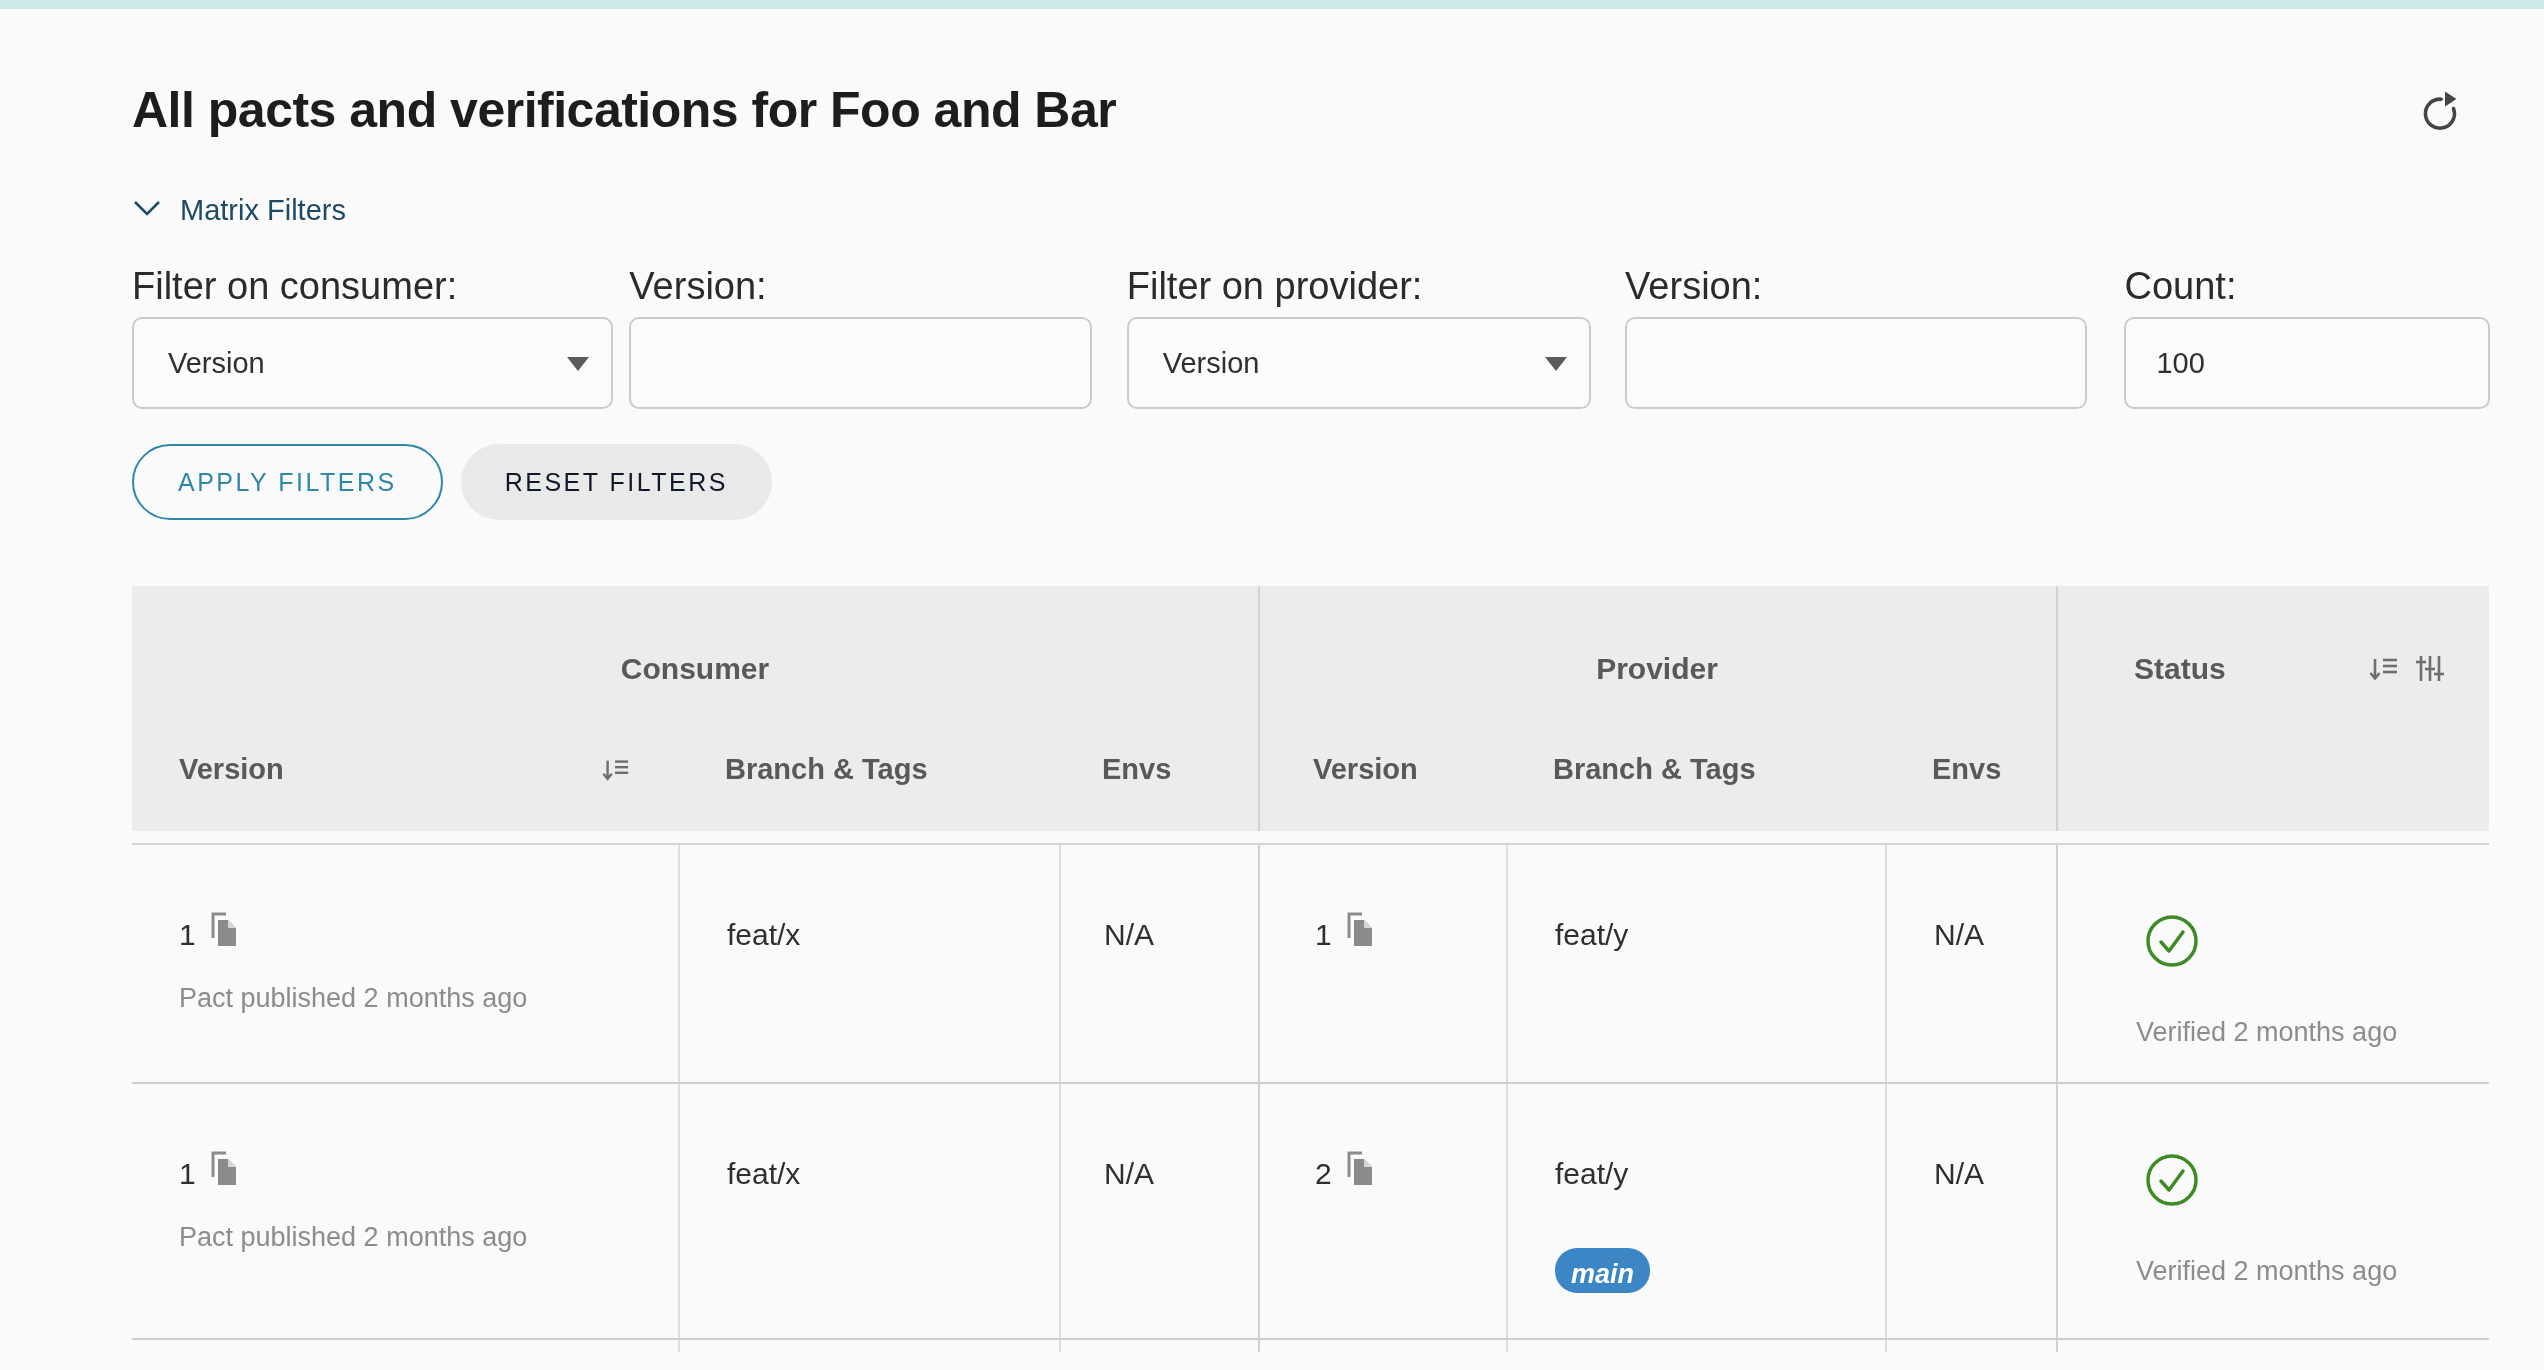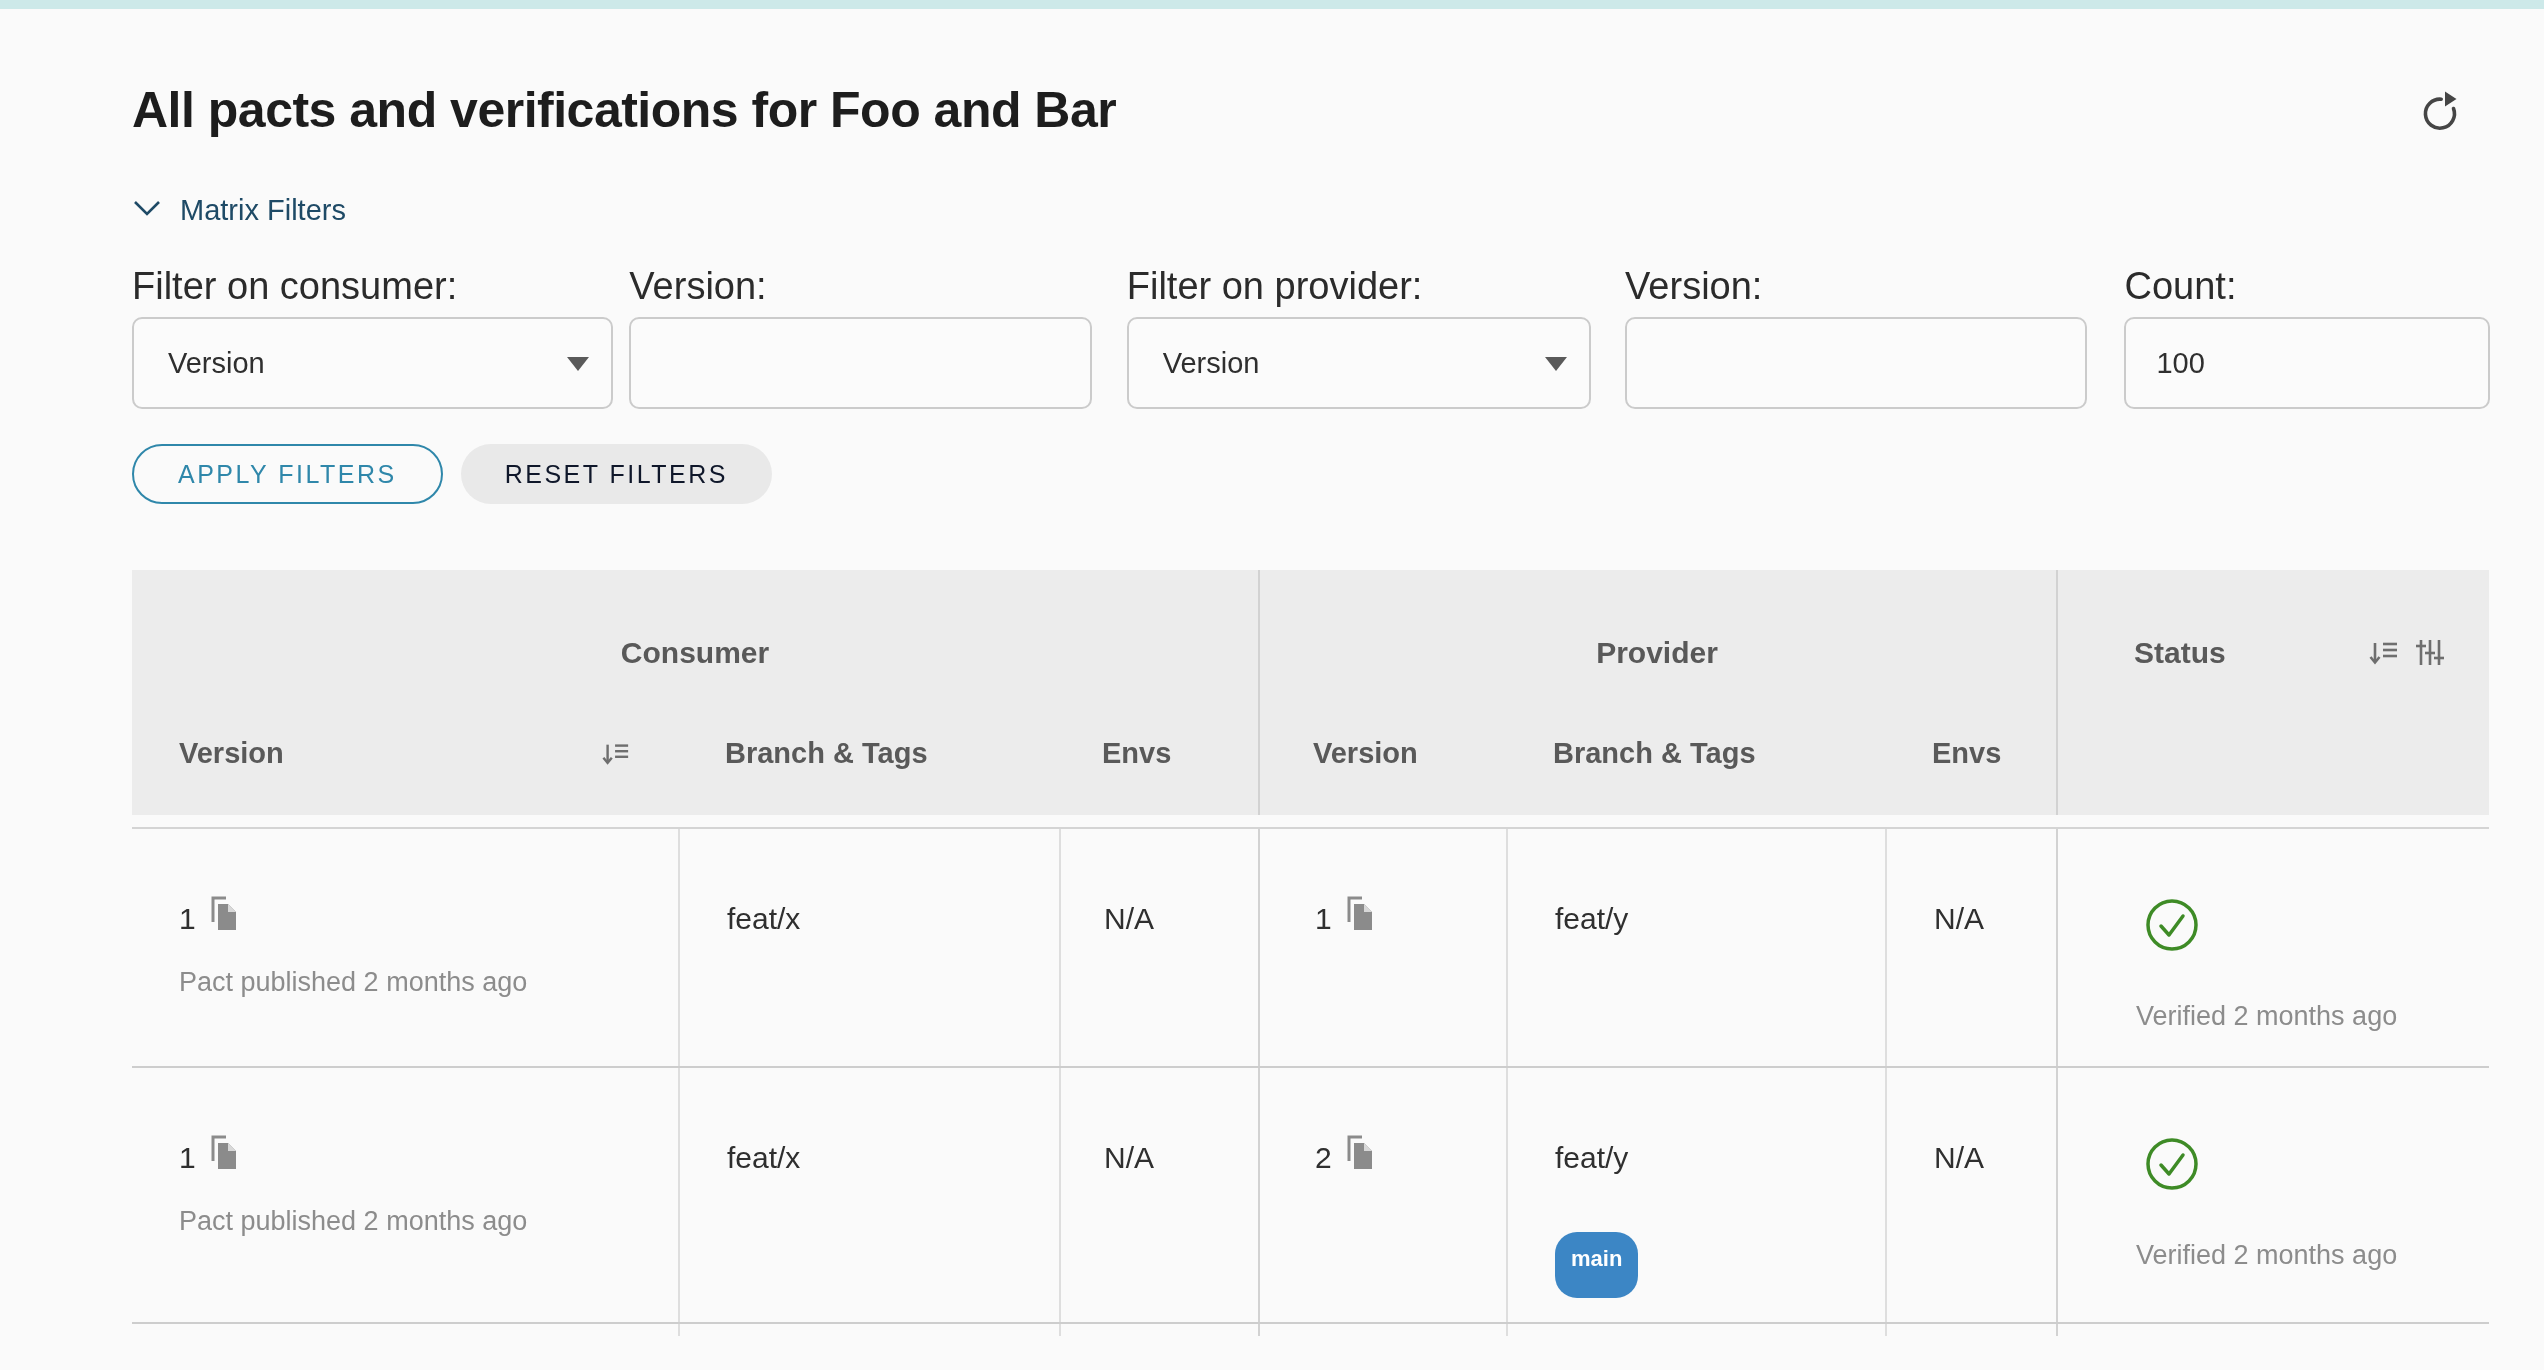--- a/index.html
+++ b/index.html
@@ -37,21 +37,21 @@
     font-size:29px; color:#2f2f2f; width:100%;
   }
   .select-box { position:relative; display:flex; align-items:center; padding-left:34px; cursor:pointer; }
   .caret { position:absolute; right:22px; top:50%; margin-top:-6px;
     width:0; height:0; border-left:11px solid transparent; border-right:11px solid transparent;
     border-top:14px solid #5a5a5a; }
   .text-input { padding:12px 30px; font-family:inherit; outline:none; }
 
   
   .actions { margin-top:35px; display:flex; }
-  .btn { height:60px; border-radius:38px; font-size:25px; letter-spacing:2.5px;
+  .btn { height:76px; border-radius:38px; font-size:25px; letter-spacing:2.5px;
     padding:0 44px; font-family:inherit; cursor:pointer; }
   .btn-apply { background:transparent; border:2.5px solid #2f87aa; color:#2f87aa; }
   .btn-reset { background:#e9e9e9; border:none; color:#0f172a; margin-left:18px; }
 
   
   .matrix-table { margin-top:66px; width:2357px; }
   .thead { height:245px; background:#ececec; position:relative; color:#595959; }
   .thead .vdiv { position:absolute; top:0; bottom:0; width:2px; background:#d2d2d2; }
   .vdiv-provider { left:1126px; }
   .vdiv-status { left:1924px; }
@@ -83,22 +83,22 @@
   .c5 { border-left:2px solid #dedede; padding-left:47px; }
   .c6 { border-left:2px solid #dedede; padding-left:47px; }
   .c7 { border-left:2px solid #d2d2d2; padding:68px 44px 0 78px; }
   .row-stub .cell { padding:0; }
 
   .val { font-size:30px; line-height:36px; color:#2f2f2f; display:flex; align-items:flex-start; }
   .copy-btn { background:transparent; border:none; padding:0; margin-left:10px; margin-top:-6px; cursor:pointer; }
   .note { margin-top:30px; font-size:27px; color:#8c8c8c; }
   .status-note { margin-top:44px; font-size:27px; color:#8c8c8c; }
   .status-icon { margin-left:8px; }
-  .badge { display:inline-block; margin-top:56px; height:66px; line-height:53px; padding:0 16px;
-    border-radius:22px; background:#3c86c5; color:#ffffff; font-size:22px; font-weight:bold; }
+  .badge { display:inline-block; margin-top:56px; height:45px; line-height:53px; padding:0 16px;
+    border-radius:22px; background:#3c86c5; color:#ffffff; font-size:27px; font-weight:bold;font-style:italic; }
 </style>
 </head>
 <body>
 
 <div class="top-bar"></div>
 
 <div class="content">
 
   <div class="page-head">
     <h1 class="page-title">All pacts and verifications for Foo and Bar</h1>

